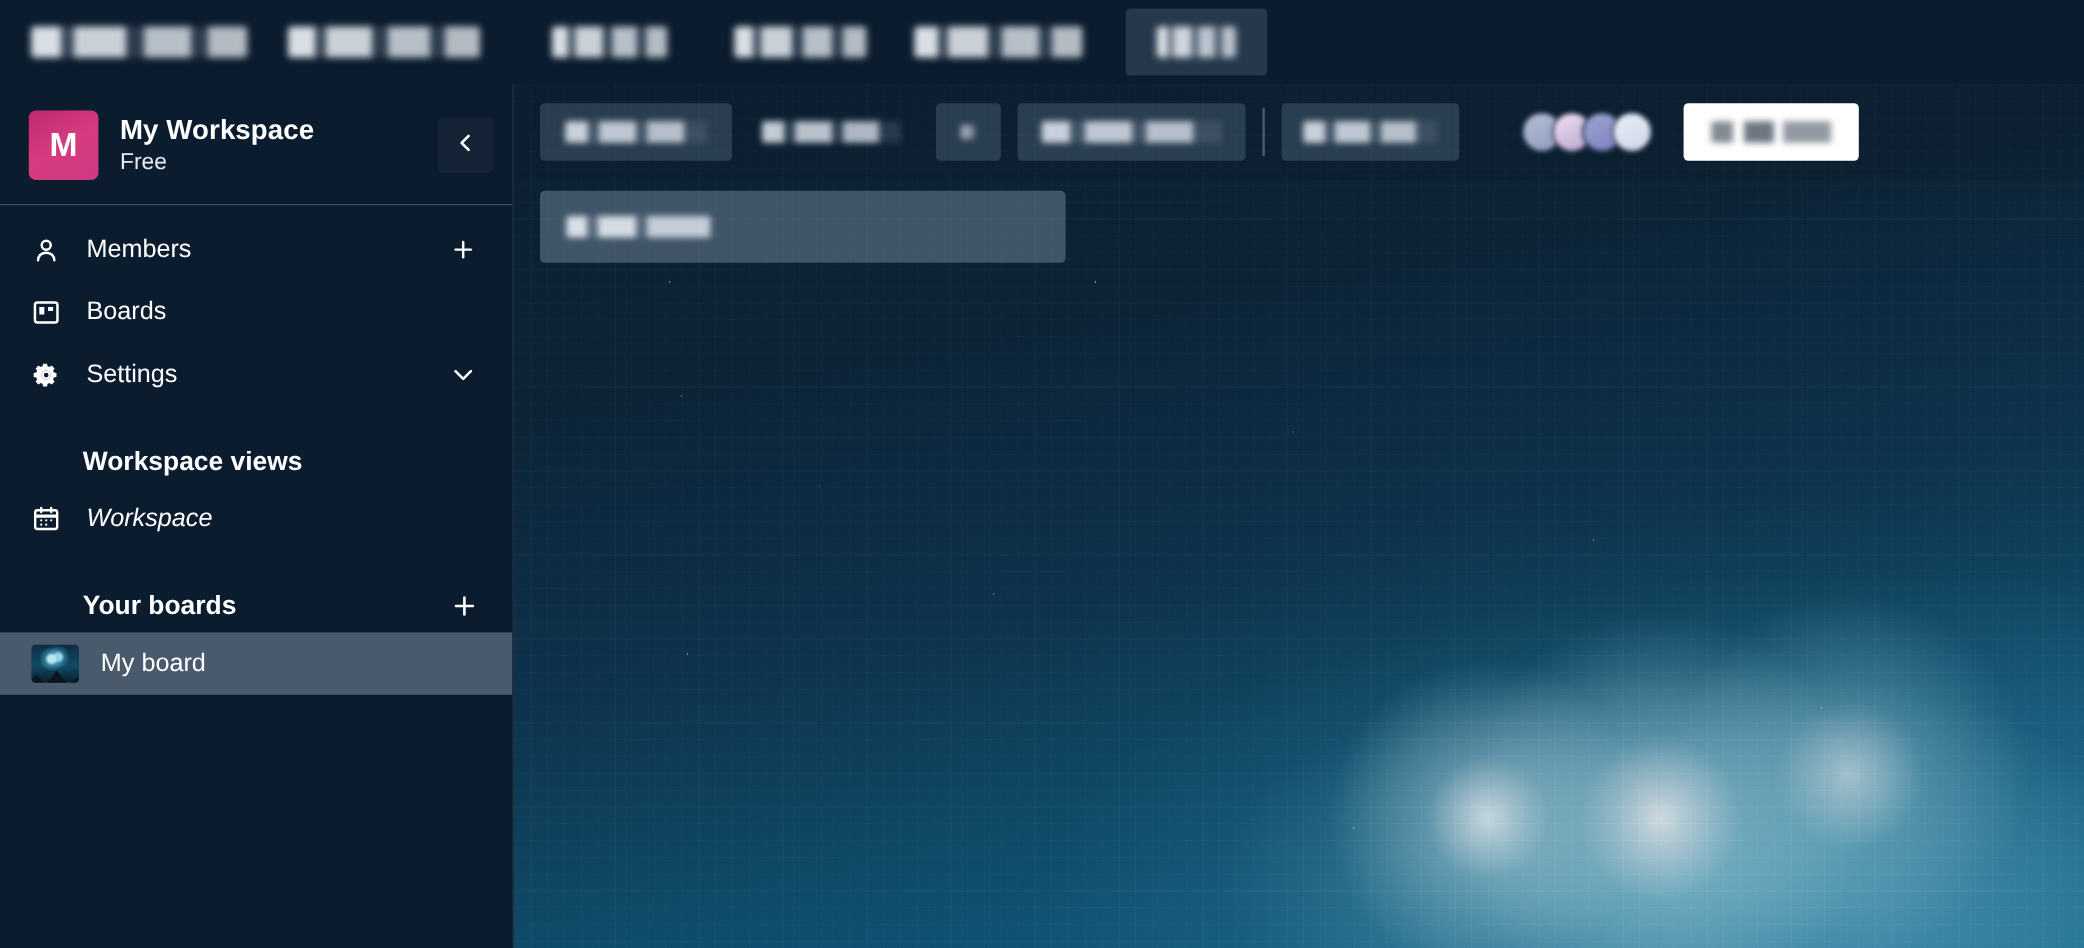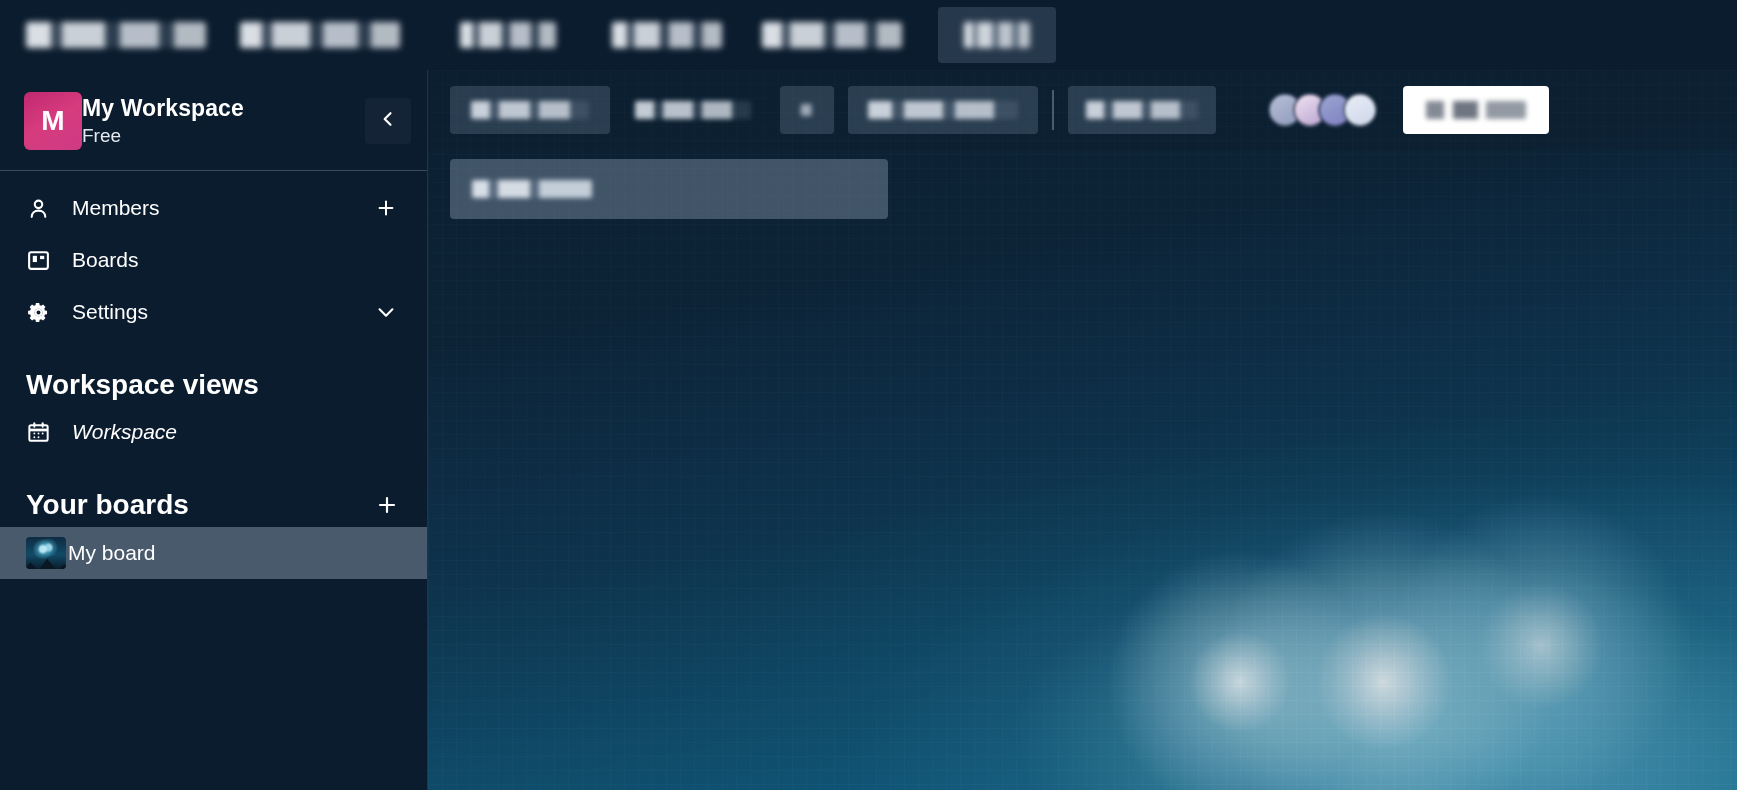--- a/index.html
+++ b/index.html
@@ -103,21 +103,21 @@
   }
   .ws-avatar {
     width: 58px; height: 58px;
     border-radius: 6px;
     background: linear-gradient(150deg, #c2286f 0%, #d63c7e 50%, #cf3a84 100%);
     color: #fff;
     font-size: 28px; font-weight: 700;
     display: flex; align-items: center; justify-content: center;
     flex: none;
   }
-  .ws-text { flex: 1 1 auto; min-width: 0; }
+  .ws-text { margin-left: 18px; flex: 1 1 auto; min-width: 0; }
   .ws-name {
     color: #fff; font-size: 23px; font-weight: 700;
     letter-spacing: .1px; line-height: 1.15;
   }
   .ws-plan { color: #e6eaf0; font-size: 19px; margin-top: 3px; line-height: 1.15; }
   .collapse-btn {
     width: 46px; height: 46px; border-radius: 4px;
     background: rgba(255,255,255,0.04);
     display: flex; align-items: center; justify-content: center;
     flex: none; cursor: pointer;
@@ -140,21 +140,21 @@
   .nav-label.italic { font-style: italic; }
   .trail { width: 30px; flex: none; display: flex; align-items: center; justify-content: center; cursor: pointer; }
   .trail svg { width: 22px; height: 22px; }
 
   .section-head {
     display: flex; align-items: center;
     padding: 0 26px 0 26px;
     height: 44px;
     margin-top: 18px;
   }
-  .section-title { color: #fff; font-size: 28px; font-weight: 700; flex: 1 1 auto; }
+  .section-title { color: #fff; font-size: 22px; font-weight: 700; flex: 1 1 auto; margin-left: 43px; }
   .section-add { width: 28px; display: flex; align-items: center; justify-content: center; cursor: pointer; }
   .section-add svg { width: 24px; height: 24px; }
 
   .board-row {
     display: flex; align-items: center;
     height: 52px; padding: 0 26px;
     cursor: pointer;
   }
   .board-row.selected { background: rgba(159,177,197,0.42); }
   .board-thumb {
@@ -164,21 +164,21 @@
       radial-gradient(circle at 56% 33%, rgba(200,240,252,.9) 0 8%, rgba(80,185,215,.4) 17%, rgba(0,0,0,0) 32%),
       linear-gradient(180deg, #0d2c42 0%, #124a66 55%, #0a1e2c 100%);
     position: relative; overflow: hidden;
   }
   .board-thumb::after {
     content: "";
     position: absolute; left: -4px; right: -4px; bottom: -2px; height: 15px;
     background: #0a1622;
     clip-path: polygon(0 100%, 18% 42%, 34% 100%, 52% 18%, 74% 100%, 88% 55%, 100% 100%);
   }
-  .board-name { color: #fff; font-size: 21px; margin-left: 2px; }
+  .board-name { color: #fff; font-size: 21px; margin-left: 18px; }
 
   
   .board-header {
     position: absolute;
     left: 428px; top: 70px;
     width: 1309px; height: 80px;
     background: rgba(12,26,41,0.22);
     display: flex; align-items: center;
     z-index: 15;
   }

